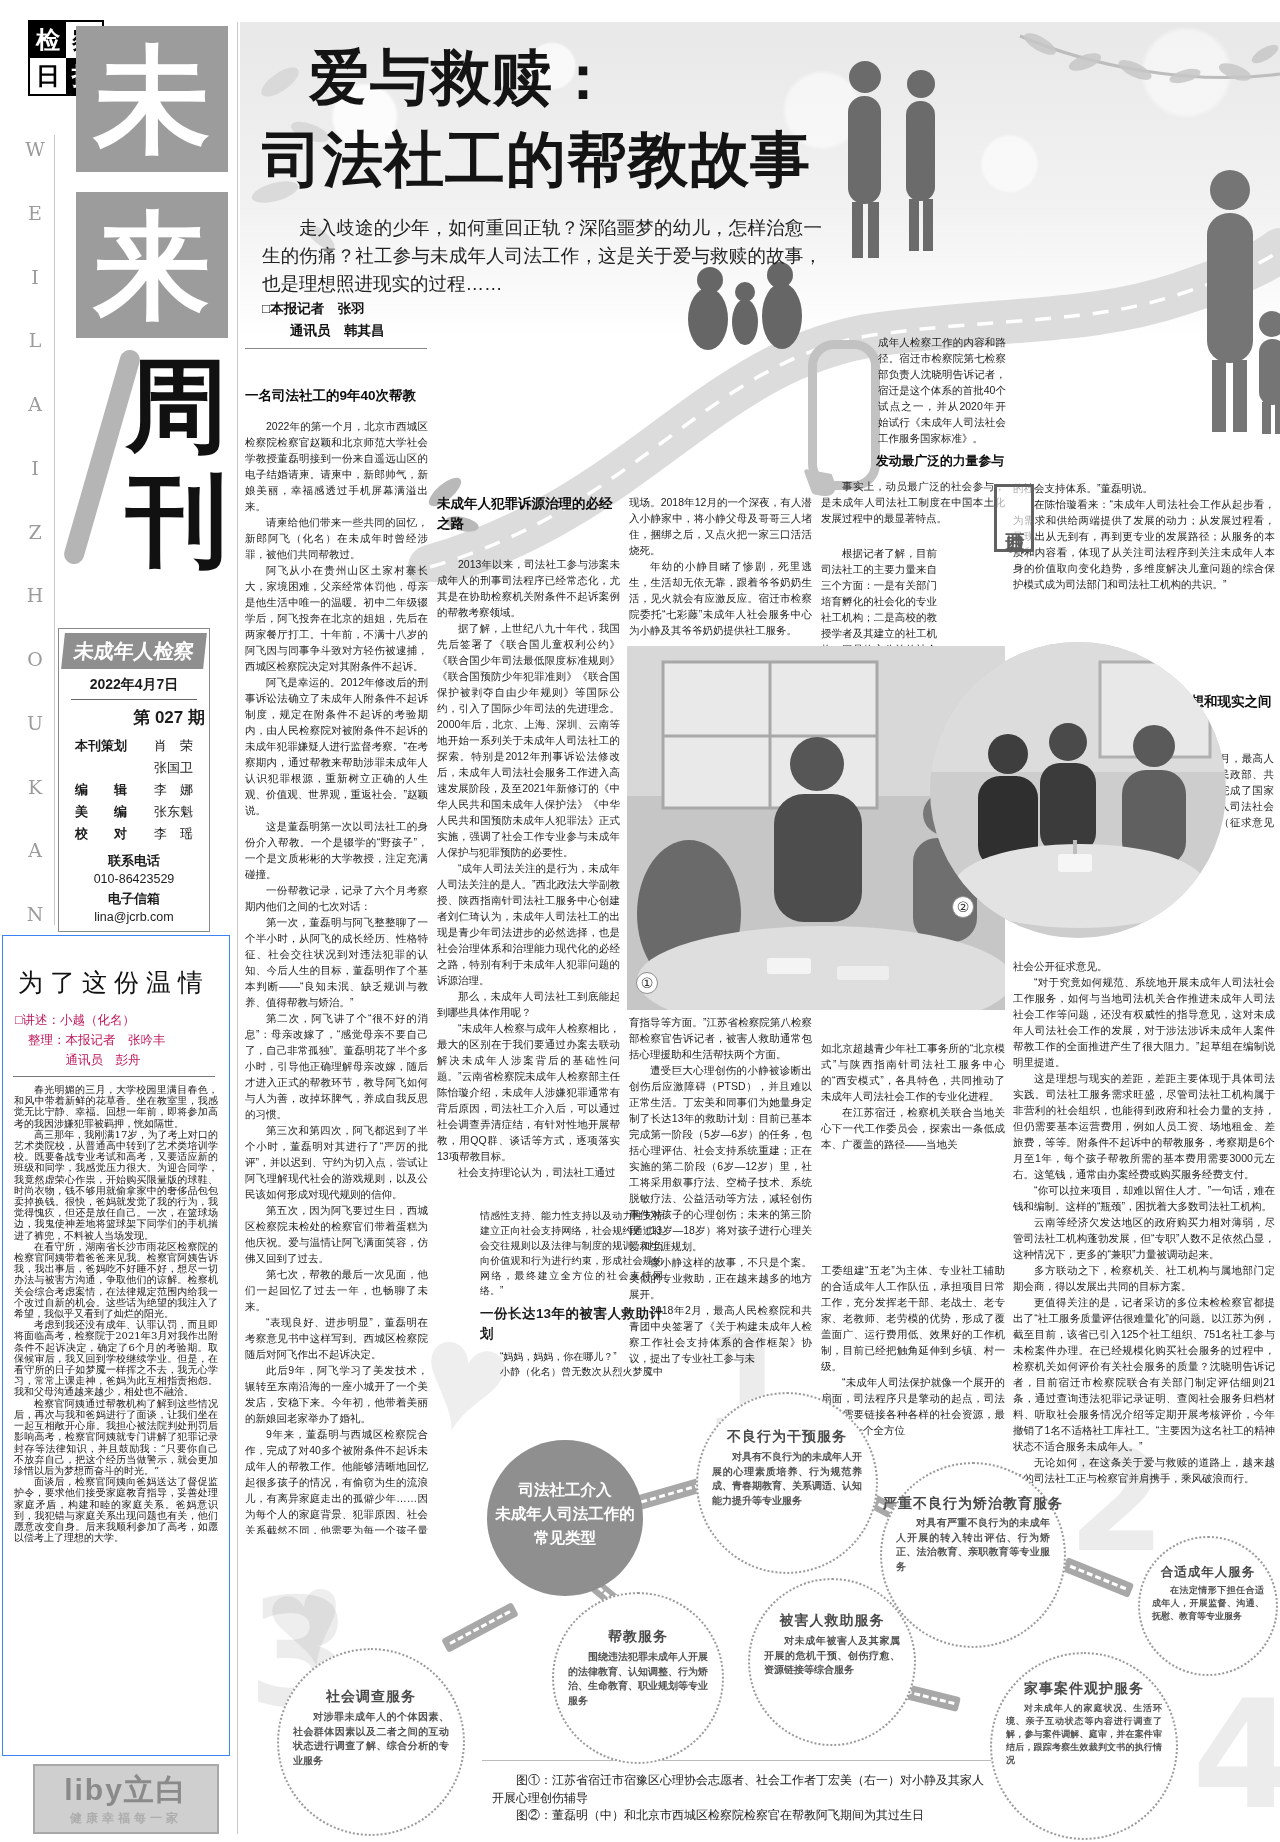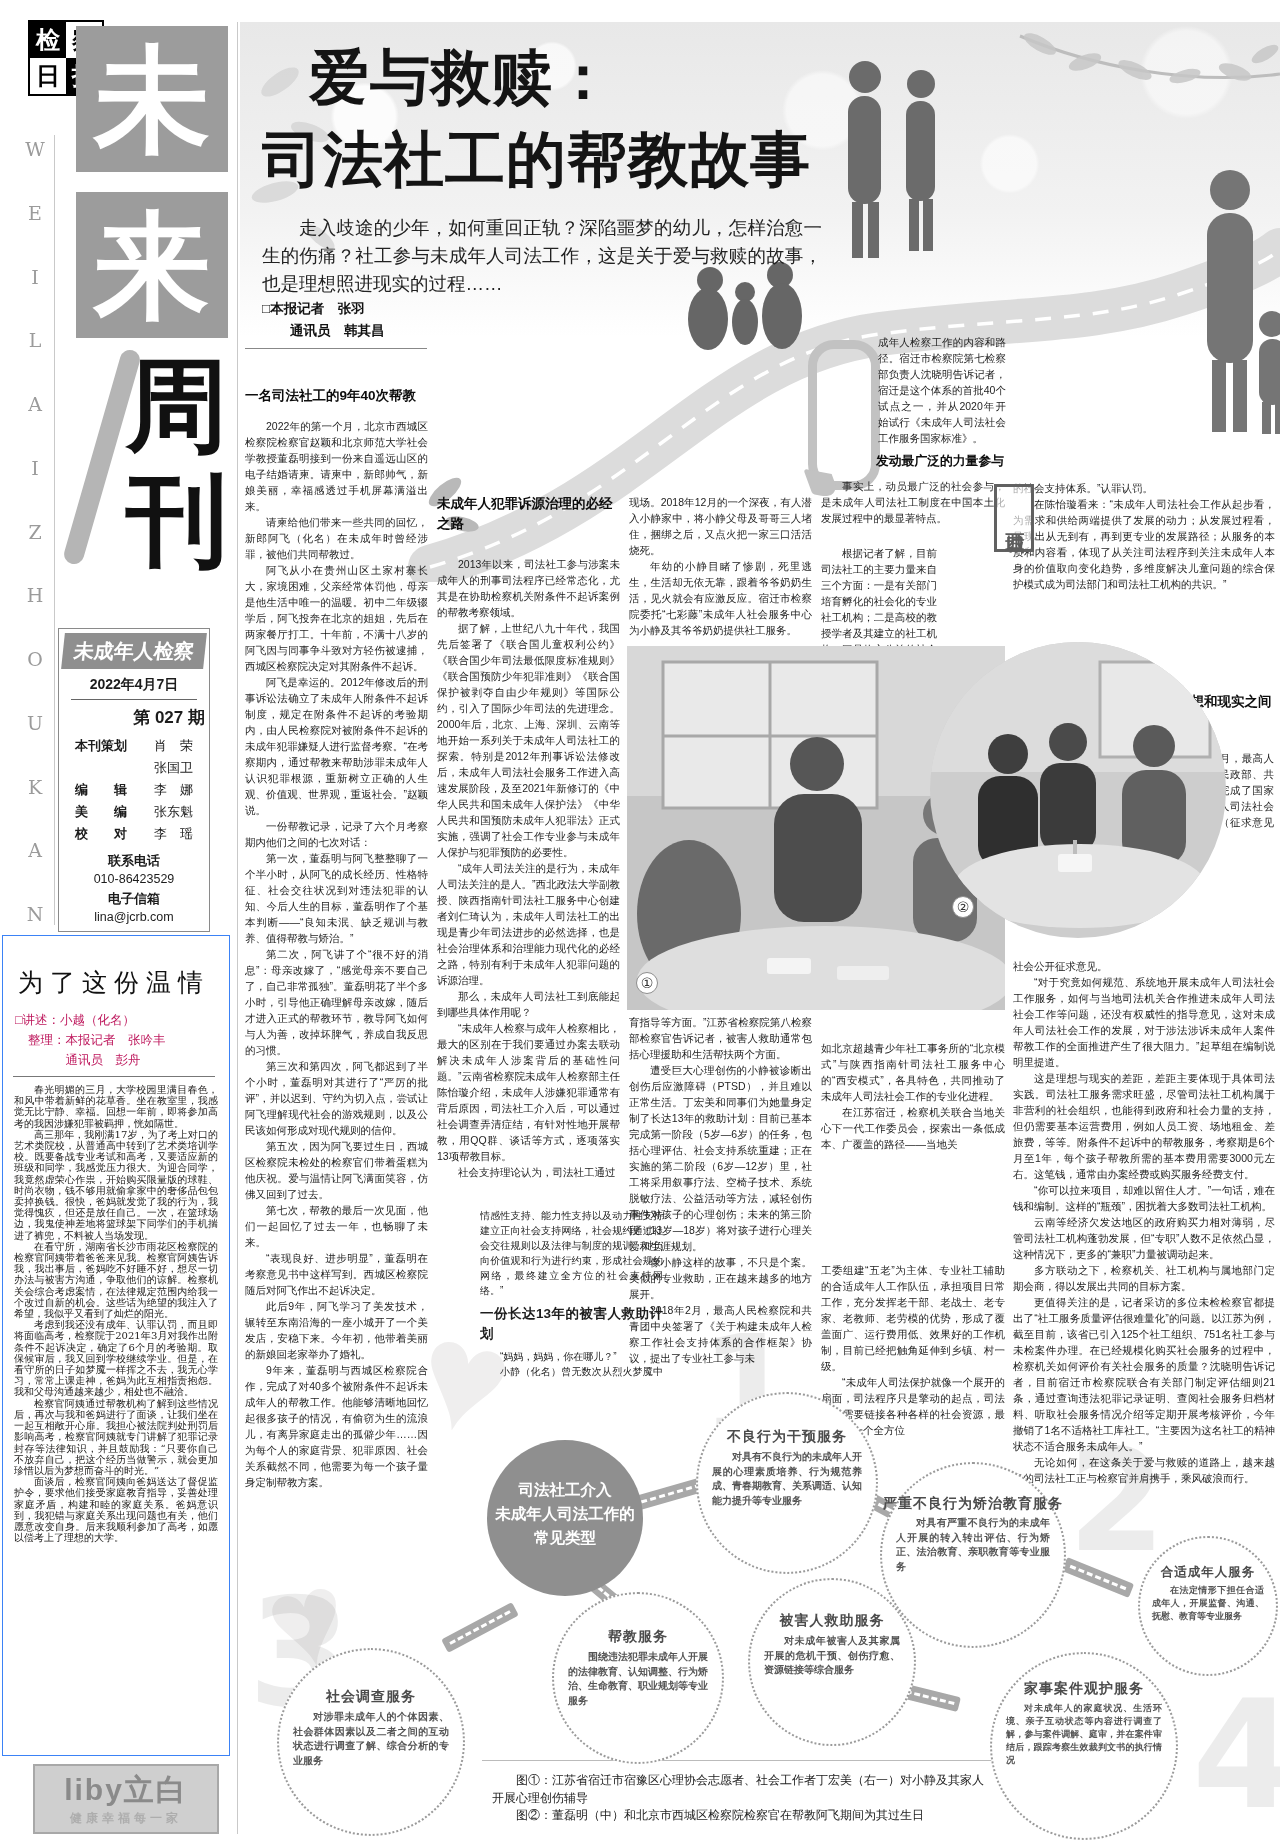--- a/index.html
+++ b/index.html
@@ -230,20 +230,21 @@
     <div style="padding-left:28px;">通讯员　韩其昌</div>
   </div>
   <div class="abs" style="left:245px;top:348px;width:182px;height:1px;background:#888;z-index:2;"></div>
 
   <div class="abs subhead" style="left:245px;top:386px;width:190px;">一名司法社工的9年40次帮教</div>
   <div class="abs colx" style="left:245px;top:418px;width:183px;height:1116px;">
     <p>2022年的第一个月，北京市西城区检察院检察官赵颖和北京师范大学社会学教授董磊明接到一份来自遥远山区的电子结婚请柬。请柬中，新郎帅气，新娘美丽，幸福感透过手机屏幕满溢出来。</p>
     <p>请柬给他们带来一些共同的回忆，新郎阿飞（化名）在未成年时曾经涉罪，被他们共同帮教过。</p>
     <p>阿飞从小在贵州山区土家村寨长大，家境困难，父亲经常体罚他，母亲是他生活中唯一的温暖。初中二年级辍学后，阿飞投奔在北京的姐姐，先后在两家餐厅打工。十年前，不满十八岁的阿飞因与同事争斗致对方轻伤被逮捕，西城区检察院决定对其附条件不起诉。</p>
     <p>阿飞是幸运的。2012年修改后的刑事诉讼法确立了未成年人附条件不起诉制度，规定在附条件不起诉的考验期内，由人民检察院对被附条件不起诉的未成年犯罪嫌疑人进行监督考察。“在考察期内，通过帮教来帮助涉罪未成年人认识犯罪根源，重新树立正确的人生观、价值观、世界观，重返社会。”赵颖说。</p>
+    <p>这是董磊明第一次以司法社工的身份介入帮教。一个是辍学的“野孩子”，一个是文质彬彬的大学教授，注定充满碰撞。</p>
     <p>一份帮教记录，记录了六个月考察期内他们之间的七次对话：</p>
     <p>第一次，董磊明与阿飞整整聊了一个半小时，从阿飞的成长经历、性格特征、社会交往状况到对违法犯罪的认知、今后人生的目标，董磊明作了个基本判断——“良知未泯、缺乏规训与教养、值得帮教与矫治。”</p>
     <p>第二次，阿飞讲了个“很不好的消息”：母亲改嫁了，“感觉母亲不要自己了，自己非常孤独”。董磊明花了半个多小时，引导他正确理解母亲改嫁，随后才进入正式的帮教环节，教导阿飞如何与人为善，改掉坏脾气，养成自我反思的习惯。</p>
     <p>第三次和第四次，阿飞都迟到了半个小时，董磊明对其进行了“严厉的批评”，并以迟到、守约为切入点，尝试让阿飞理解现代社会的游戏规则，以及公民该如何形成对现代规则的信仰。</p>
     <p>第五次，因为阿飞要过生日，西城区检察院未检处的检察官们带着蛋糕为他庆祝。爱与温情让阿飞满面笑容，仿佛又回到了过去。</p>
     <p>第七次，帮教的最后一次见面，他们一起回忆了过去一年，也畅聊了未来。</p>
     <p>“表现良好、进步明显”，董磊明在考察意见书中这样写到。西城区检察院随后对阿飞作出不起诉决定。</p>
     <p>此后9年，阿飞学习了美发技术，辗转至东南沿海的一座小城开了一个美发店，安稳下来。今年初，他带着美丽的新娘回老家举办了婚礼。</p>
     <p>9年来，董磊明与西城区检察院合作，完成了对40多个被附条件不起诉未成年人的帮教工作。他能够清晰地回忆起很多孩子的情况，有偷窃为生的流浪儿，有离异家庭走出的孤僻少年……因为每个人的家庭背景、犯罪原因、社会关系截然不同，他需要为每一个孩子量身定制帮教方案。</p>
   </div>
@@ -290,21 +291,21 @@
   <div class="abs colx" style="left:821px;top:1040px;width:184px;height:218px;">
     <p class="cont">如北京超越青少年社工事务所的“北京模式”与陕西指南针司法社工服务中心的“西安模式”，各具特色，共同推动了未成年人司法社会工作的专业化进程。</p>
     <p>在江苏宿迁，检察机关联合当地关心下一代工作委员会，探索出一条低成本、广覆盖的路径——当地关</p>
   </div>
   <div class="abs colx" style="left:821px;top:1262px;width:184px;height:176px;">
     <p class="cont">工委组建“五老”为主体、专业社工辅助的合适成年人工作队伍，承担项目日常工作，充分发挥老干部、老战士、老专家、老教师、老劳模的优势，形成了覆盖面广、运行费用低、效果好的工作机制，目前已经把触角延伸到乡镇、村一级。</p>
     <p>“未成年人司法保护就像一个展开的扇面，司法程序只是擎动的起点，司法社工需要链接各种各样的社会资源，最终形成一个全方位</p>
   </div>
 
   <div class="abs colx" style="left:1013px;top:480px;width:262px;height:166px;">
-    <p class="cont">的社会支持体系。”认罪认罚。</p>
+    <p class="cont">的社会支持体系。”董磊明说。</p>
     <p>在陈怡璇看来：“未成年人司法社会工作从起步看，为需求和供给两端提供了发展的动力；从发展过程看，呈现出从无到有，再到更专业的发展路径；从服务的本质和内容看，体现了从关注司法程序到关注未成年人本身的价值取向变化趋势，多维度解决儿童问题的综合保护模式成为司法部门和司法社工机构的共识。”</p>
   </div>
   <div class="abs subhead" style="left:1150px;top:692px;width:130px;">缩短理想和现实之间的差距</div>
   <div class="abs colx" style="left:1152px;top:750px;width:122px;height:200px;">
     <p>2021年12月，最高人民检察院会同民政部、共青团中央组织完成了国家标准《未成年人司法社会工作服务规范（征求意见稿）》，并向</p>
   </div>
   <div class="abs colx" style="left:1013px;top:958px;width:262px;height:578px;">
     <p class="cont">社会公开征求意见。</p>
     <p>“对于究竟如何规范、系统地开展未成年人司法社会工作服务，如何与当地司法机关合作推进未成年人司法社会工作等问题，还没有权威性的指导意见，这对未成年人司法社会工作的发展，对于涉法涉诉未成年人案件帮教工作的全面推进产生了很大阻力。”起草组在编制说明里提道。</p>
     <p>这是理想与现实的差距，差距主要体现于具体司法实践。司法社工服务需求旺盛，尽管司法社工机构属于非营利的社会组织，也能得到政府和社会力量的支持，但仍需要基本运营费用，例如人员工资、场地租金、差旅费，等等。附条件不起诉中的帮教服务，考察期是6个月至1年，每个孩子帮教所需的基本费用需要3000元左右。这笔钱，通常由办案经费或购买服务经费支付。</p>

